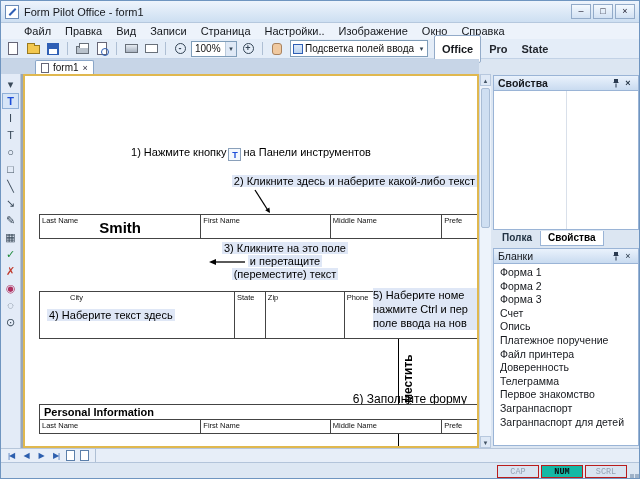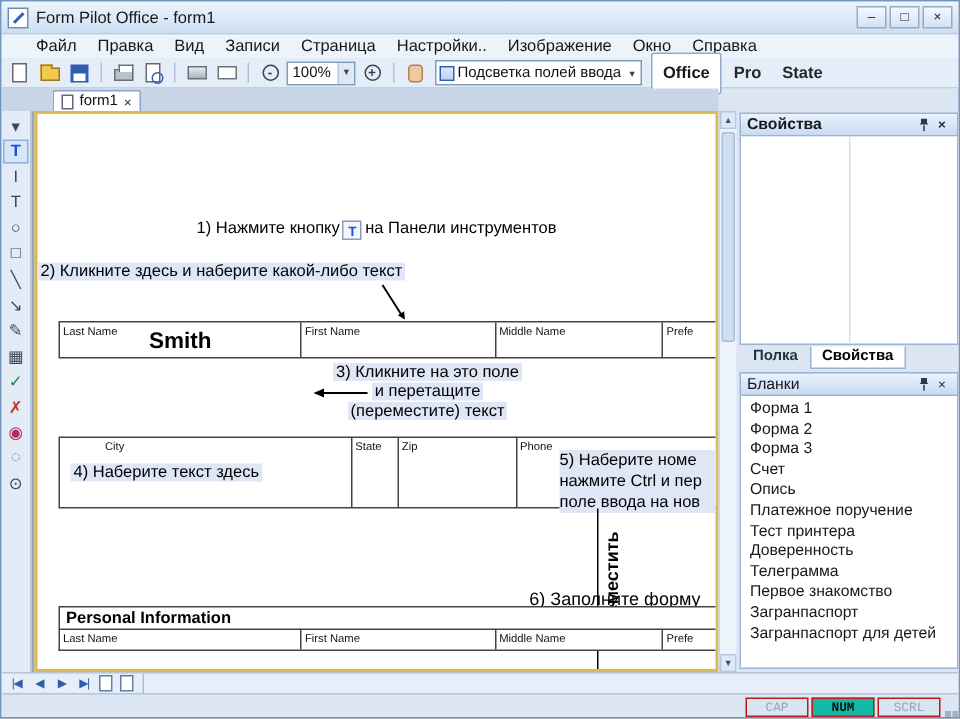--- a/index.html
+++ b/index.html
@@ -62,31 +62,31 @@
   .lbar .ltool:nth-child(12){ color:#c0392b; }
   .lbar .ltool:nth-child(13){ color:#b03060; }
 
   
   .canvas { position:absolute; left:22px; top:73px; width:456px; height:374px; background:#fff; border:2px solid #e0b84f; overflow:hidden; }
   .doc-title { position:absolute; left:0; top:31px; width:100%; text-align:center; font-size:14px; font-weight:bold; color:#000;}
   .step { font-size:11px; color:#000; }
   .hl { background:#dfe7f6; padding:0 2px; }
   .step1 { position:absolute; left:0; top:70px; width:100%; text-align:center; }
   .t-ic { display:inline-block; width:13px; height:13px; border:1px solid #8aa0ba; background:#f4f8fd; color:#1d4ed8; font-weight:bold; font-size:9px; line-height:12px; text-align:center; vertical-align:-2px; margin:0 2px;}
-  .step2 { position:absolute; left:0; top:99px; width:100%; text-align:left; }
+  .step2 { position:absolute; left:0; top:99px; width:100%; text-align:right; }
   .arr { position:absolute; }
   .t1 { position:absolute; left:14px; top:138px; width:480px; height:25px; border:1px solid #444; display:flex; background:#fff;}
   .tc { border-right:1px solid #444; position:relative; }
   .tc:last-child { border-right:none; }
   .th { position:absolute; left:2px; top:1px; font-size:7.5px; color:#111; white-space:nowrap;}
   .smith { position:absolute; left:0; right:0; top:4px; text-align:center; font-weight:bold; font-size:15px; color:#000;}
   .step3 { position:absolute; left:120px; top:166px; width:280px; text-align:center; line-height:13px;}
   .t2 { position:absolute; left:14px; top:215px; width:480px; height:48px; border:1px solid #444; display:flex; background:#fff;padding-left:28px;}
   .step4 { position:absolute; left:22px; top:233px; }
-  .step5 { position:absolute; left:348px; top:224px; width:120px; line-height:14px; }
+  .step5 { position:absolute; left:348px; top:212px; width:120px; line-height:14px; }
   .step5 div { background:#dfe7f6; white-space:nowrap;}
   .vline { position:absolute; left:373px; top:263px; width:1px; height:107px; background:#000;}
   .vmove { position:absolute; left:376px; top:266px; height:102px; display:flex; align-items:center; justify-content:center; font-weight:bold; font-size:12px; color:#000; writing-mode:vertical-rl; transform:rotate(180deg);}
   .step6 { position:absolute; left:0; top:316px; width:442px; text-align:right; font-size:12px;}
   .pinfo { position:absolute; left:14px; top:328px; width:480px; height:16px; border:1px solid #444; font-weight:bold; font-size:11px; padding:1px 0 0 4px; background:#fff; color:#000;}
   .t3 { position:absolute; left:14px; top:344px; width:480px; height:14px; border:1px solid #444; border-top:none; display:flex; background:#fff;}
 
   
   .vscroll { position:absolute; left:478px; top:73px; width:12px; height:374px; background:#edf3fb; border-left:1px solid #c6d4e6;}
   .sb-btn { height:12px; font-size:6px; text-align:center; line-height:12px; color:#456; background:#dfe9f6; border:1px solid #b7c8de;}
@@ -353,21 +353,21 @@
         </span>
         <span class="p-ico">×</span>
       </div>
       <div class="blist">
         <div class="bitem">Форма 1</div>
         <div class="bitem">Форма 2</div>
         <div class="bitem">Форма 3</div>
         <div class="bitem">Счет</div>
         <div class="bitem">Опись</div>
         <div class="bitem">Платежное поручение</div>
-        <div class="bitem">Тест принтера</div>
+        <div class="bitem">Файл принтера</div>
         <div class="bitem">Доверенность</div>
         <div class="bitem">Телеграмма</div>
         <div class="bitem">Первое знакомство</div>
         <div class="bitem">Загранпаспорт</div>
         <div class="bitem">Загранпаспорт для детей</div>
       </div>
     </div>
   </div>
 
   <div class="navrow">

